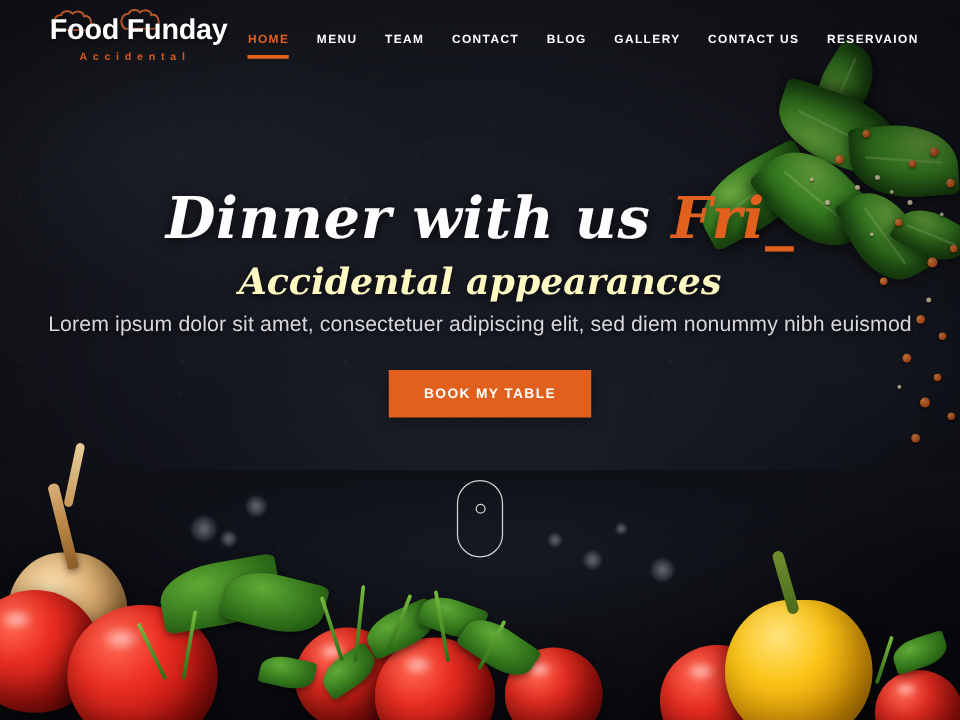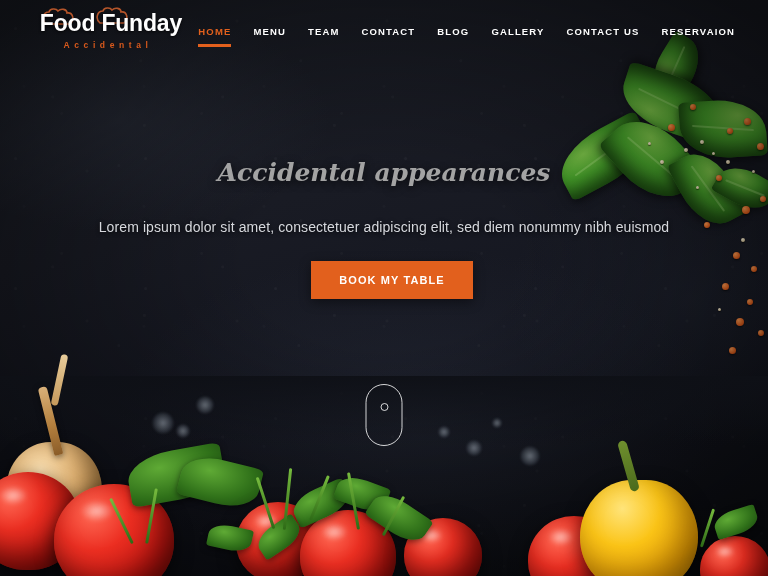--- a/index.html
+++ b/index.html
@@ -182,26 +182,26 @@
     font-style:italic; font-weight:bold;
     font-size:46px; color:#fdfdfd; line-height:1.08;
     text-shadow:0 2px 10px rgba(0,0,0,.75);
     letter-spacing:.5px;
   }
   .h-main .accent{ color:#e2601d; }
   .h-main .cursor{ color:#e2601d; font-style:normal; }
   .h-sub{
     font-family:"DejaVu Serif", serif;
     font-style:italic; font-weight:bold;
-    font-size:25px; color:#a3a3a3; margin-top:8px;
+    font-size:29px; color:#fef9c3; margin-top:8px;
     text-shadow:0 2px 8px rgba(0,0,0,.7);
   }
   .h-desc{
-    margin-top:32px;
-    font-size:14px; color:#d6d8dd; letter-spacing:.1px;
+    margin-top:8px;
+    font-size:17px; color:#d6d8dd; letter-spacing:.1px;
     text-shadow:0 1px 4px rgba(0,0,0,.8);
   }
   .btn-wrap{ margin-top:26px;padding-left:16px; }
   .btn{
     display:inline-block; border:none; cursor:pointer;
     background:#e2601d; color:#ffffff;
     font-size:11px; font-weight:bold; letter-spacing:1.1px;
     padding:13px 28px; font-family:"Liberation Sans", sans-serif;
     box-shadow:0 3px 12px rgba(0,0,0,.45);
   }
@@ -341,20 +341,23 @@
     <a href="#">TEAM</a>
     <a href="#">CONTACT</a>
     <a href="#">BLOG</a>
     <a href="#">GALLERY</a>
     <a href="#">CONTACT US</a>
     <a href="#">RESERVAION</a>
   </nav>
 </div>
 
 <div class="content">
+  <div class="h-main">
+    <span>Dinner with us </span><span class="accent">Fri</span><span class="cursor">_</span>
+  </div>
   <div class="h-sub">Accidental appearances</div>
   <div class="h-desc">Lorem ipsum dolor sit amet, consectetuer adipiscing elit, sed diem nonummy nibh euismod</div>
   <div class="btn-wrap">
     <button class="btn">BOOK MY TABLE</button>
   </div>
 </div>
 
 <div class="scroll">
   <div class="wheel"></div>
 </div>

